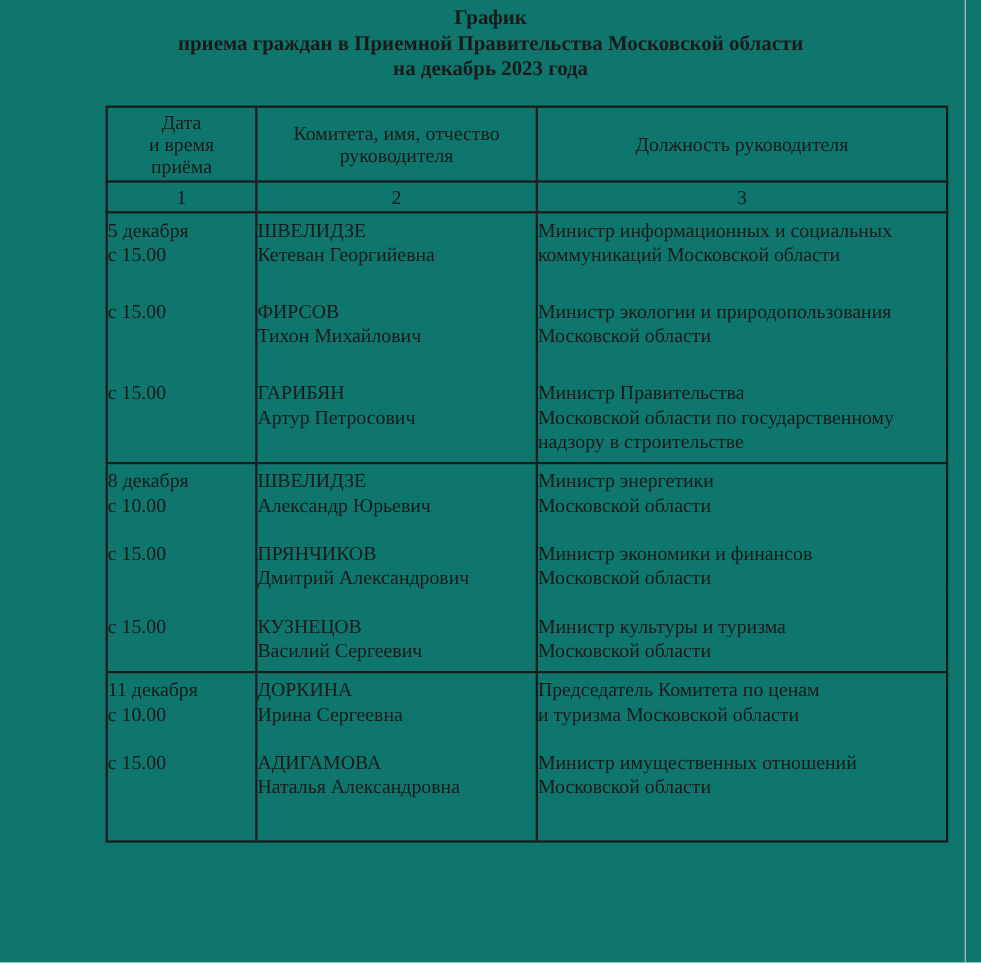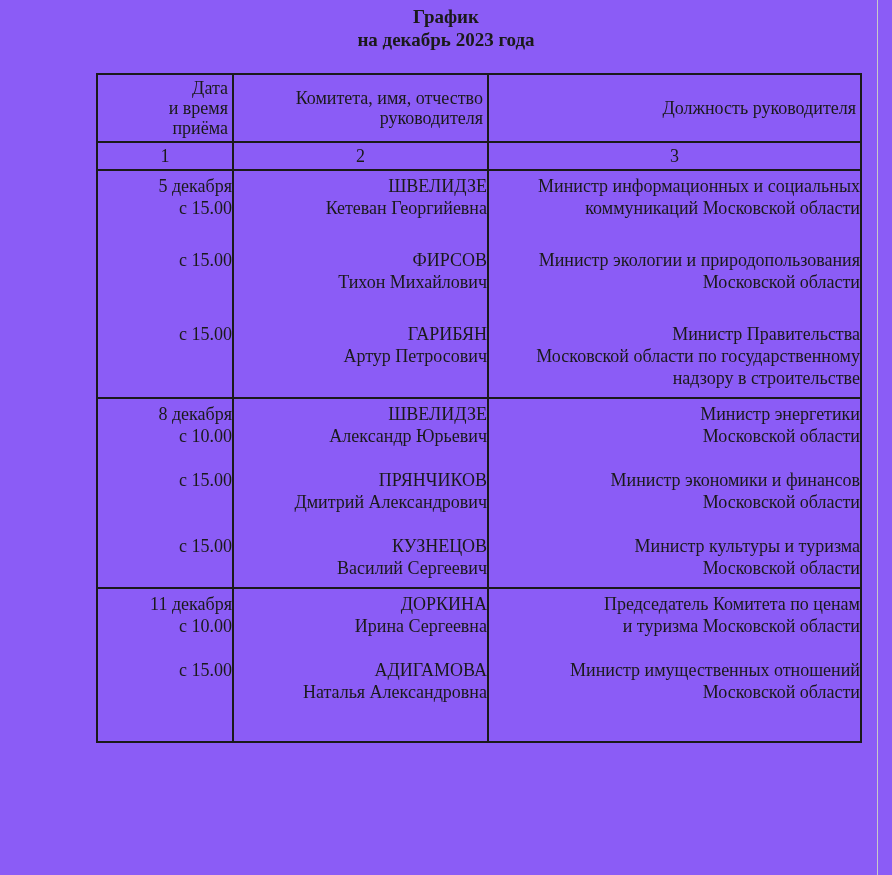--- a/index.html
+++ b/index.html
@@ -5,21 +5,21 @@
   html, body { margin: 0; padding: 0; background: #ffffff; }
   body {
     font-family: "Liberation Serif", "DejaVu Serif", serif;
     color: #1a1a1a;
     -webkit-font-smoothing: antialiased;
   }
   .page {
     position: relative;
     width: 892px;
     height: 875px;
-    background: #8b5cf6;
+    background: #0f766e;
     overflow: hidden;
   }
   .page-edge {
     position: absolute;
     top: 0;
     left: 877px;
     width: 1px;
     height: 100%;
     background: #c9c9c9;
   }
@@ -37,25 +37,26 @@
     margin-left: 96px;
     border: 2px solid #1a1a1a;
     font-size: 18px;
     line-height: 22px;
   }
   table.schedule td, table.schedule th {
     border-left: 2px solid #1a1a1a;
     border-right: 2px solid #1a1a1a;
     vertical-align: top;
     font-weight: normal;
-    text-align: right;
+    text-align: left;
     padding: 0;
   }
   tr.head th {
     border-bottom: 2px solid #1a1a1a;
+    text-align: center;
     vertical-align: middle;
     white-space: pre-line;
     line-height: 20px;
     padding: 3px 4px;
     height: 60px;
   }
   tr.nums td {
     border-bottom: 2px solid #1a1a1a;
     text-align: center;
     padding: 2px 0;
@@ -71,20 +72,21 @@
   td.c-pos  { padding-left: 10px; padding-right: 6px; }
   .pre { white-space: pre-line; }
 </style>
 </head>
 <body>
 
 <div class="page">
 
   <div class="doc-title">
     <div>График</div>
+    <div>приема граждан в Приемной Правительства Московской области</div>
     <div>на декабрь 2023 года</div>
   </div>
 
   <table class="schedule">
     <colgroup>
       <col style="width:136px">
       <col style="width:255px">
       <col style="width:373px">
     </colgroup>
 

